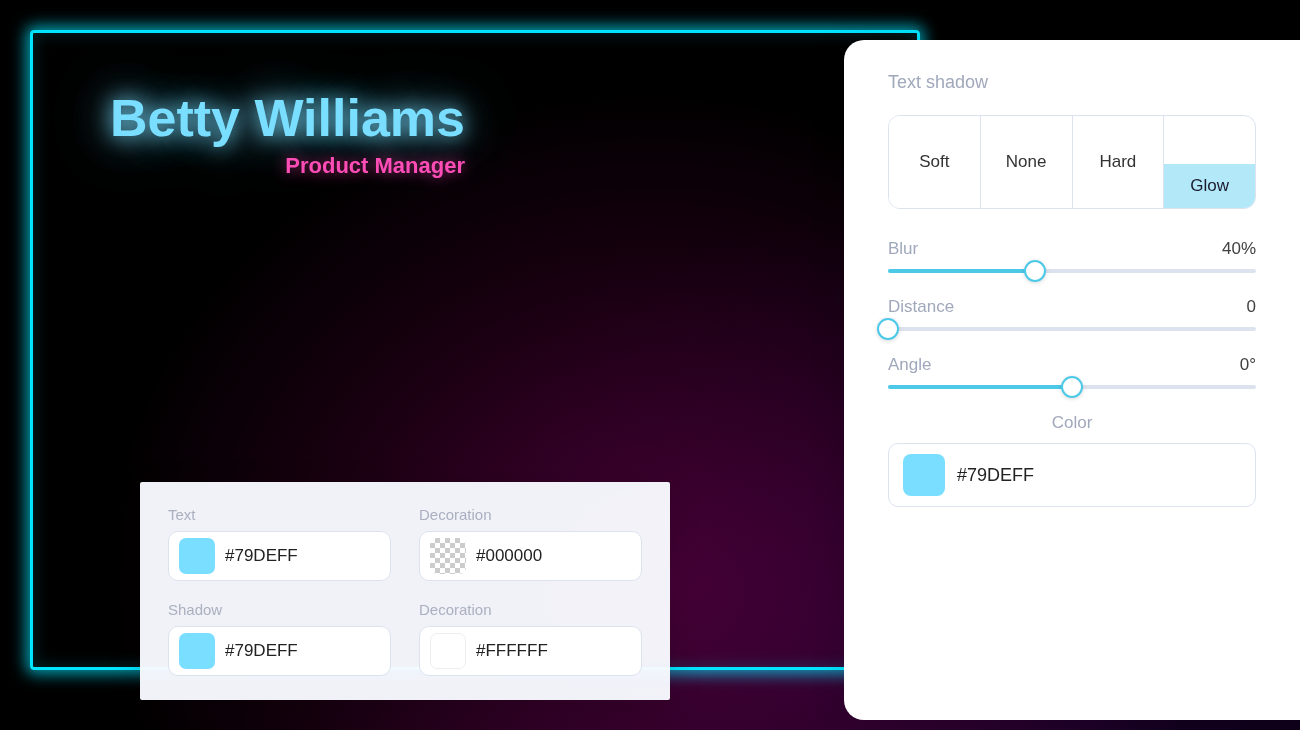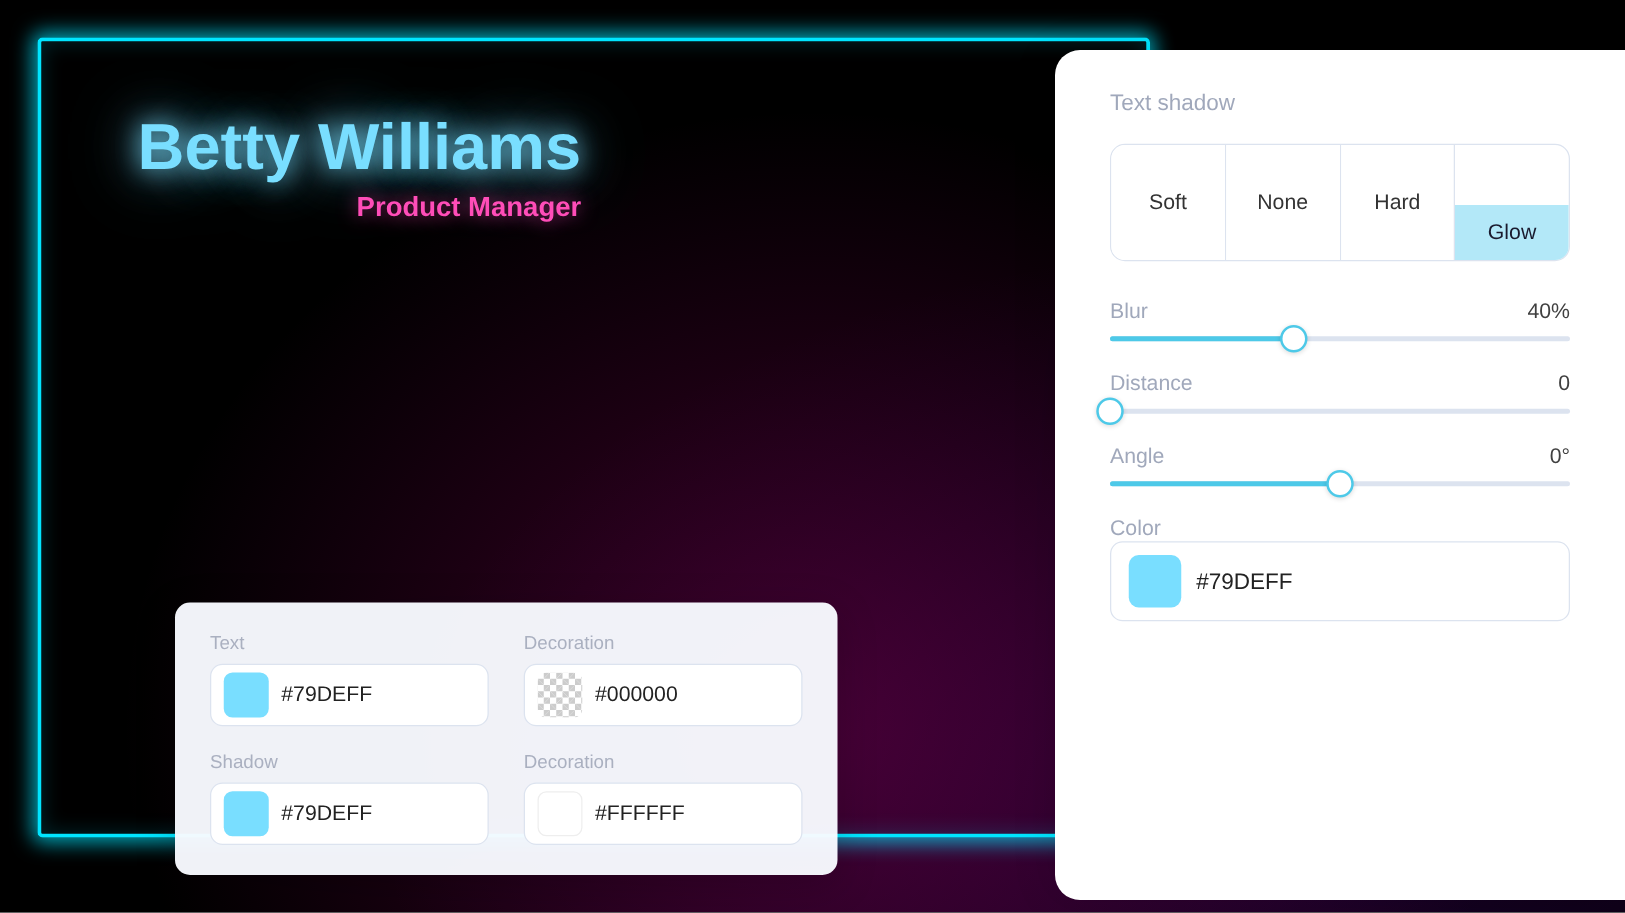--- a/index.html
+++ b/index.html
@@ -57,21 +57,21 @@
       text-shadow: 0 0 15px rgba(255,77,184,0.7);
       text-align: right;
     }
 
     
     .color-panel {
       position: absolute;
       bottom: 30px;
       left: 140px;
       background: rgba(248,250,255,0.97);
-      border-radius: 12px;
+      border-radius: 2px;
       padding: 24px 28px;
       width: 530px;
       box-shadow: 0 8px 32px rgba(0,0,0,0.18);
     }
     .color-grid {
       display: grid;
       grid-template-columns: 1fr 1fr;
       gap: 20px 28px;
     }
     .color-section-label {
@@ -224,20 +224,22 @@
     .color-opacity-row {
       display: flex;
       gap: 16px;
       align-items: flex-start;
       margin-top: 8px;
     }
     .color-opacity-label {
       font-size: 17px;
       color: #a0a8bb;
       font-weight: 400;
+      margin-bottom: 10px;
+      text-align: center;
     }
     .color-section-col {
       flex: 1.4;
     }
     .opacity-section-col {
       flex: 1;
     }
     .color-input-box {
       display: flex;
       align-items: center;

